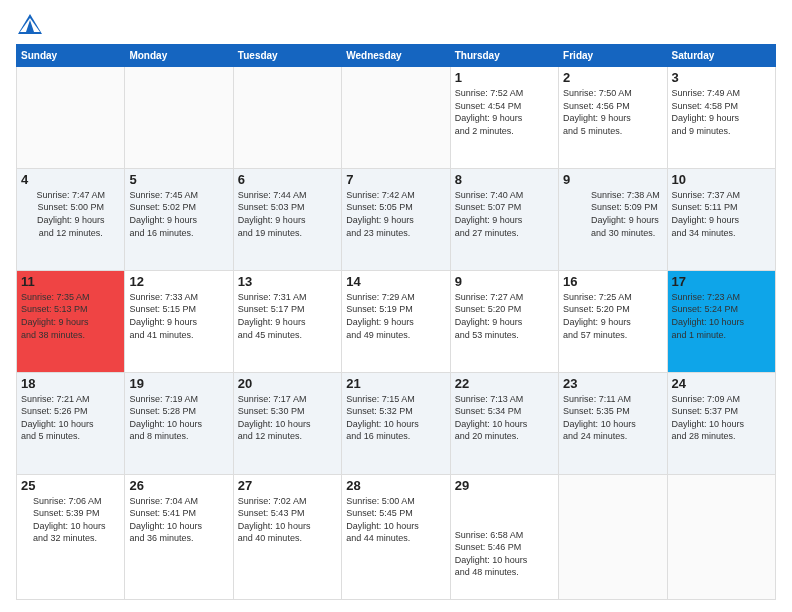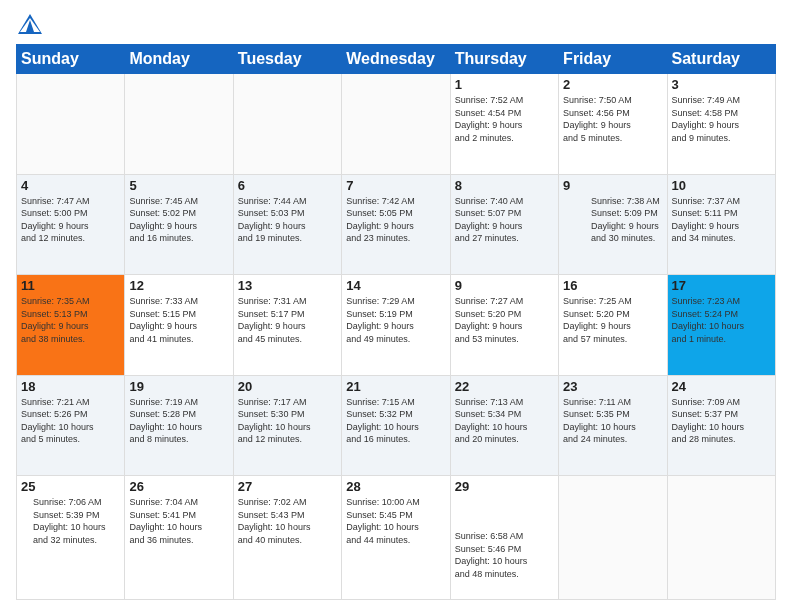--- a/index.html
+++ b/index.html
@@ -55,21 +55,21 @@
     .calendar {
       flex: 1;
       border: 1px solid #ccc;
       border-collapse: collapse;
       width: 100%;
       table-layout: fixed;
     }
     .calendar th {
       background: #1565c0;
       color: #fff;
-      font-size: 16px;
+      font-size: 10px;
       font-weight: bold;
       padding: 5px 4px;
       text-align: left;
       border: 1px solid #1565c0;
     }
     .calendar td {
       vertical-align: top;
       border: 1px solid #ddd;
       padding: 3px 4px;
       font-size: 9.5px;
@@ -156,21 +156,21 @@
             <span class="day-number">3</span>
             <div class="day-info" style="white-space: pre-line;">Sunrise: 7:49 AM
 Sunset: 4:58 PM
 Daylight: 9 hours
 and 9 minutes.</div>
           </td>
         </tr>
         <tr>
           <td style="background: rgb(240, 244, 248);">
             <span class="day-number">4</span>
-            <div class="day-info" style="white-space: pre-line;">Sunrise: 7:47 AM
+            <div class="day-info" style="white-space: pre-line; text-align: center;">Sunrise: 7:47 AM
 Sunset: 5:00 PM
 Daylight: 9 hours
 and 12 minutes.</div>
           </td>
           <td style="background: rgb(240, 244, 248);">
             <span class="day-number">5</span>
             <div class="day-info" style="white-space: pre-line;">Sunrise: 7:45 AM
 Sunset: 5:02 PM
 Daylight: 9 hours
 and 16 minutes.</div>
@@ -205,21 +205,21 @@
           </td>
           <td style="background: rgb(240, 244, 248);">
             <span class="day-number">10</span>
             <div class="day-info" style="white-space: pre-line;">Sunrise: 7:37 AM
 Sunset: 5:11 PM
 Daylight: 9 hours
 and 34 minutes.</div>
           </td>
         </tr>
         <tr>
-          <td style="background: #f97316;">
+          <td style="background: #ef4444;">
             <span class="day-number">11</span>
             <div class="day-info" style="white-space: pre-line;">Sunrise: 7:35 AM
 Sunset: 5:13 PM
 Daylight: 9 hours
 and 38 minutes.</div>
           </td>
           <td style="background: rgb(255, 255, 255);">
             <span class="day-number">12</span>
             <div class="day-info" style="white-space: pre-line;">Sunrise: 7:33 AM
 Sunset: 5:15 PM
@@ -330,21 +330,21 @@
           </td>
           <td style="background: rgb(255, 255, 255);">
             <span class="day-number">27</span>
             <div class="day-info" style="white-space: pre-line;">Sunrise: 7:02 AM
 Sunset: 5:43 PM
 Daylight: 10 hours
 and 40 minutes.</div>
           </td>
           <td style="background: rgb(255, 255, 255);">
             <span class="day-number">28</span>
-            <div class="day-info" style="white-space: pre-line;">Sunrise: 10:00 AM
+            <div class="day-info" style="white-space: pre-line;">Sunrise: 5:00 AM
 Sunset: 5:45 PM
 Daylight: 10 hours
 and 44 minutes.</div>
           </td>
           <td style="background: rgb(255, 255, 255);">
             <span class="day-number">29</span>
             <div class="day-info" style="white-space: pre-line; margin-top: 36px;">Sunrise: 6:58 AM
 Sunset: 5:46 PM
 Daylight: 10 hours
 and 48 minutes.</div>

